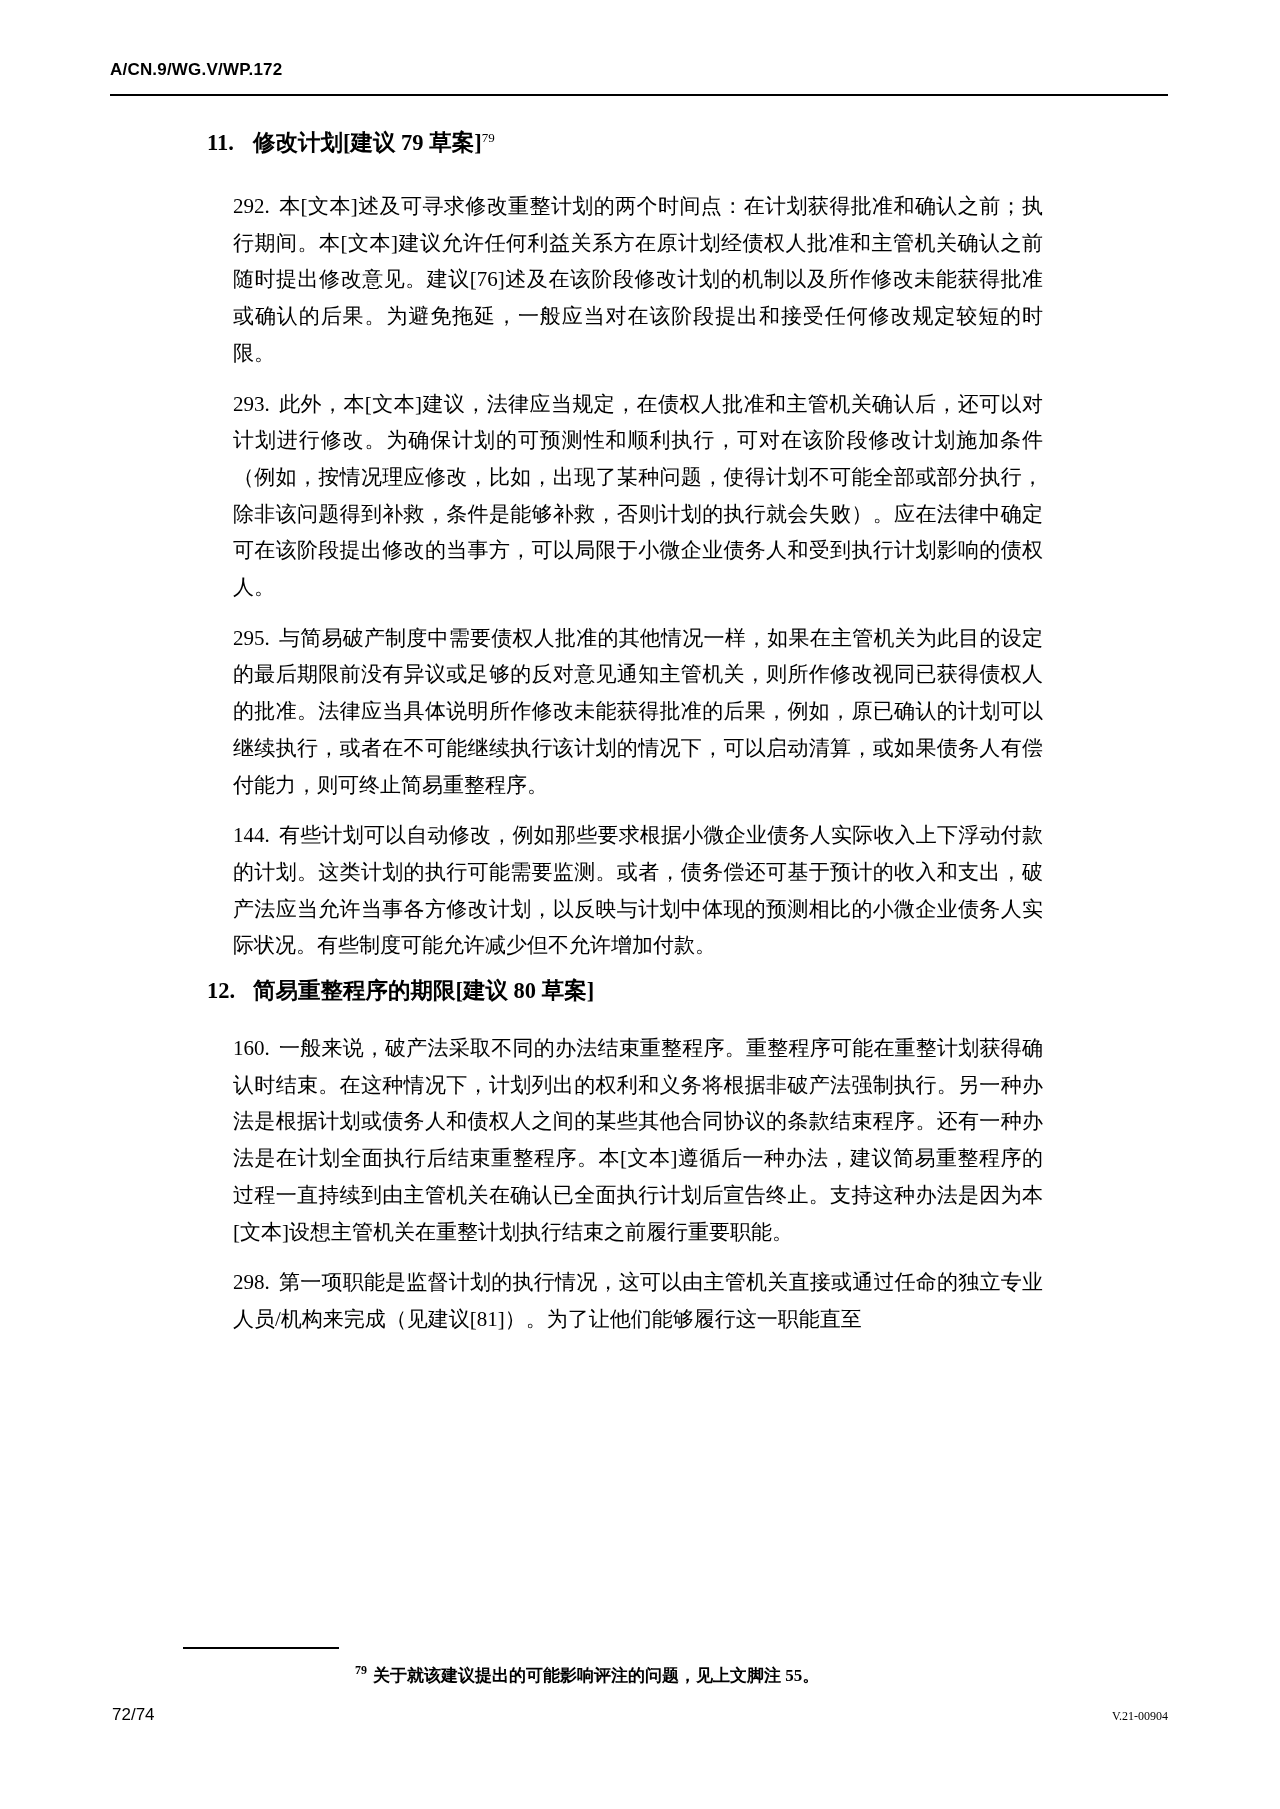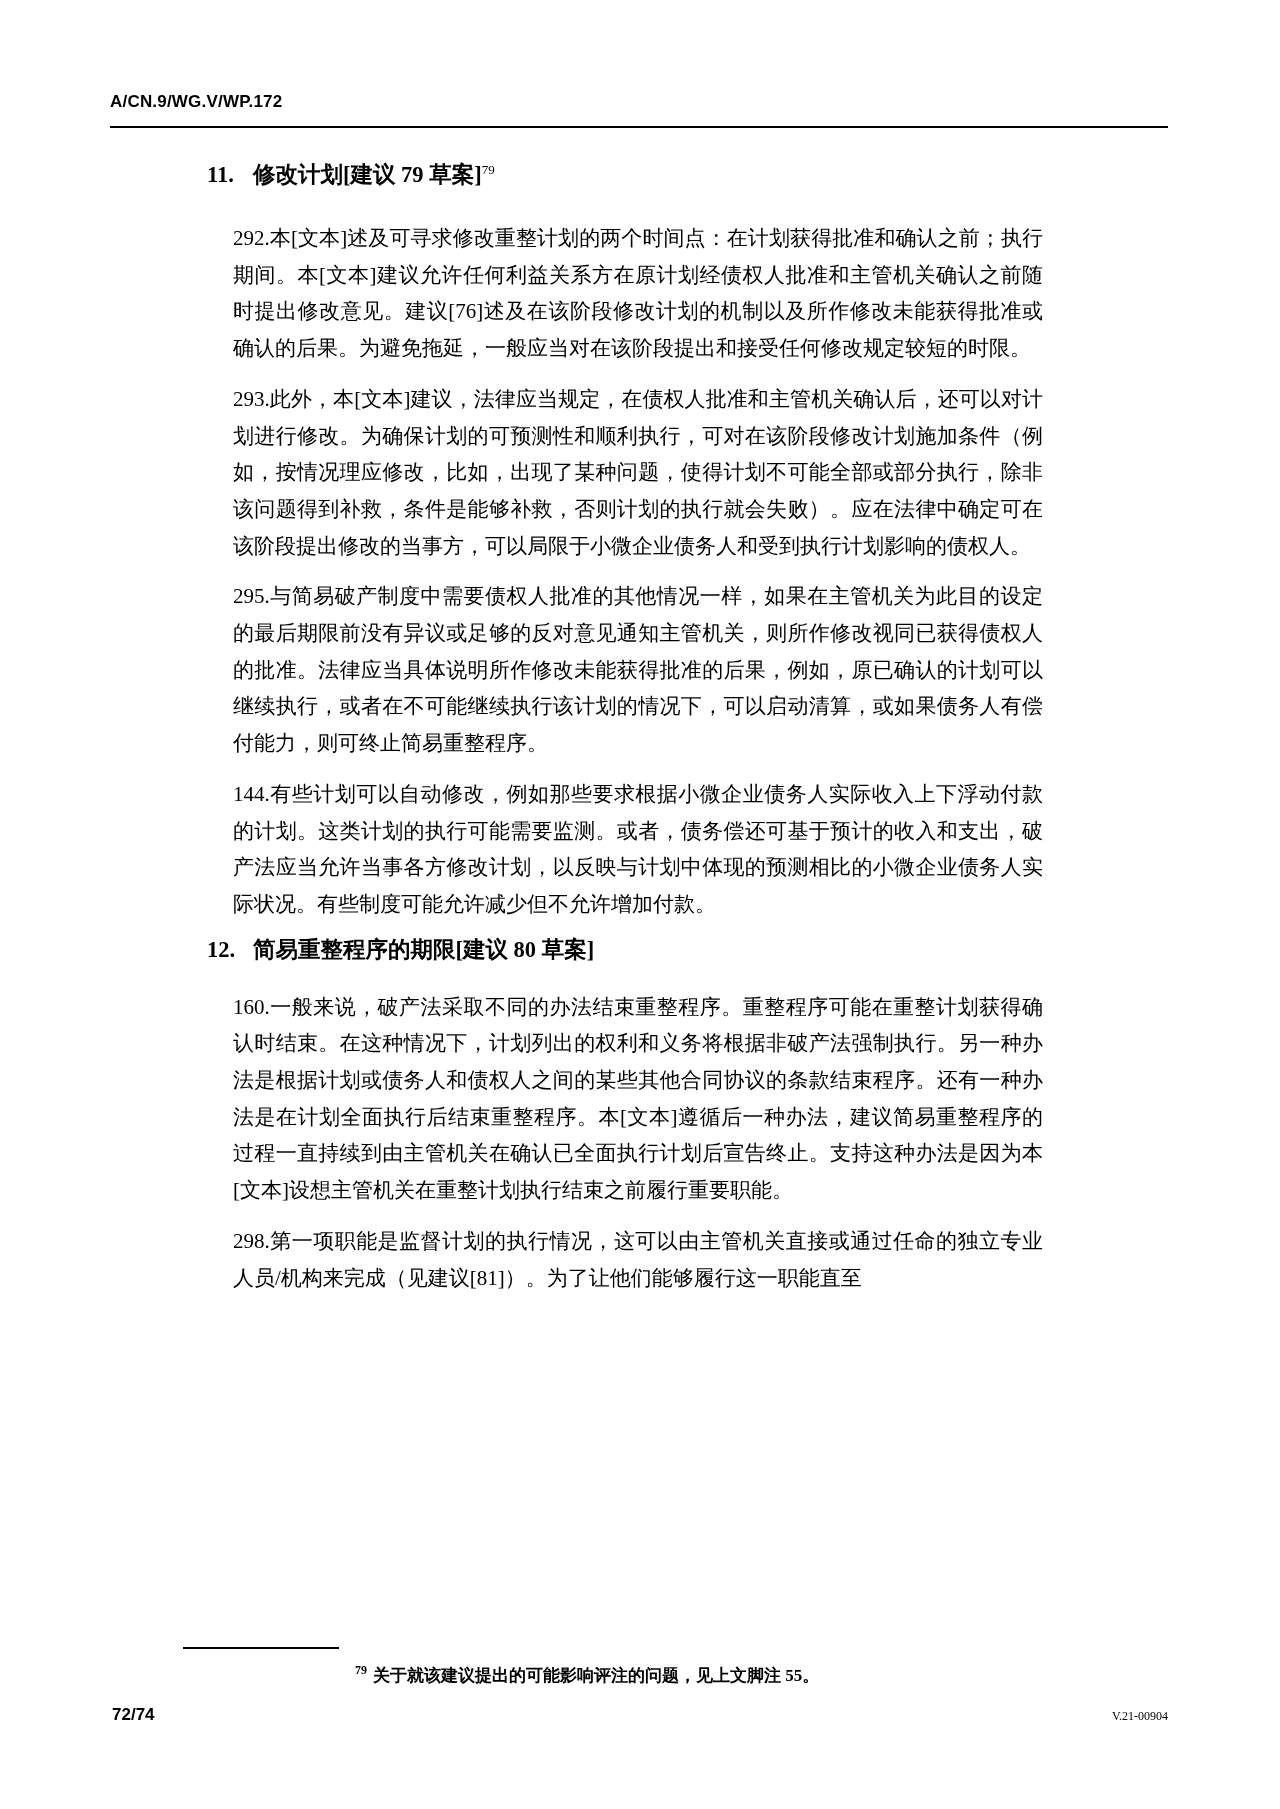--- a/index.html
+++ b/index.html
@@ -16,21 +16,21 @@
     font-family: "Liberation Serif", "DejaVu Serif", serif;
   }
   .page {
     position: absolute;
     inset: 0;
     padding: 0 112px 0 110px;
     box-sizing: border-box;
   }
   
   .doc-symbol {
-    padding-top: 92px;
+    padding-top: 60px;
     font-family: "Liberation Sans", "DejaVu Sans", sans-serif;
     font-weight: 700;
     font-size: 17px;
     letter-spacing: 0.2px;
   }
   .header-rule {
     border: none;
     border-top: 2px solid #000;
     margin: 14px 0 0 0;
   }
@@ -56,20 +56,21 @@
     line-height: 0;
   }
   .para {
     margin: 14px 0 0 123px;
     width: 810px;
     font-size: 21px;
     line-height: 36.7px;
     text-align: justify;
   }
   .para-num {
+    margin-right: 9px;
   }
   
   .footnote-block {
     position: absolute;
     left: 183px;
     top: 1647px;
   }
   .fn-rule {
     width: 156px;
     border-top: 2px solid #000;
@@ -92,21 +93,21 @@
     position: absolute;
     left: 112px;
     right: 112px;
     top: 1705px;
     display: flex;
     justify-content: space-between;
     align-items: baseline;
   }
   .page-num {
     font-family: "Liberation Sans", "DejaVu Sans", sans-serif;
-    font-weight: 700;
+    font-weight: 400;
     font-size: 17px;
   }
   .doc-id {
     font-family: "Liberation Serif", "DejaVu Serif", serif;
     font-size: 12px;
   }
 </style>
 </head>
 <body>
 

